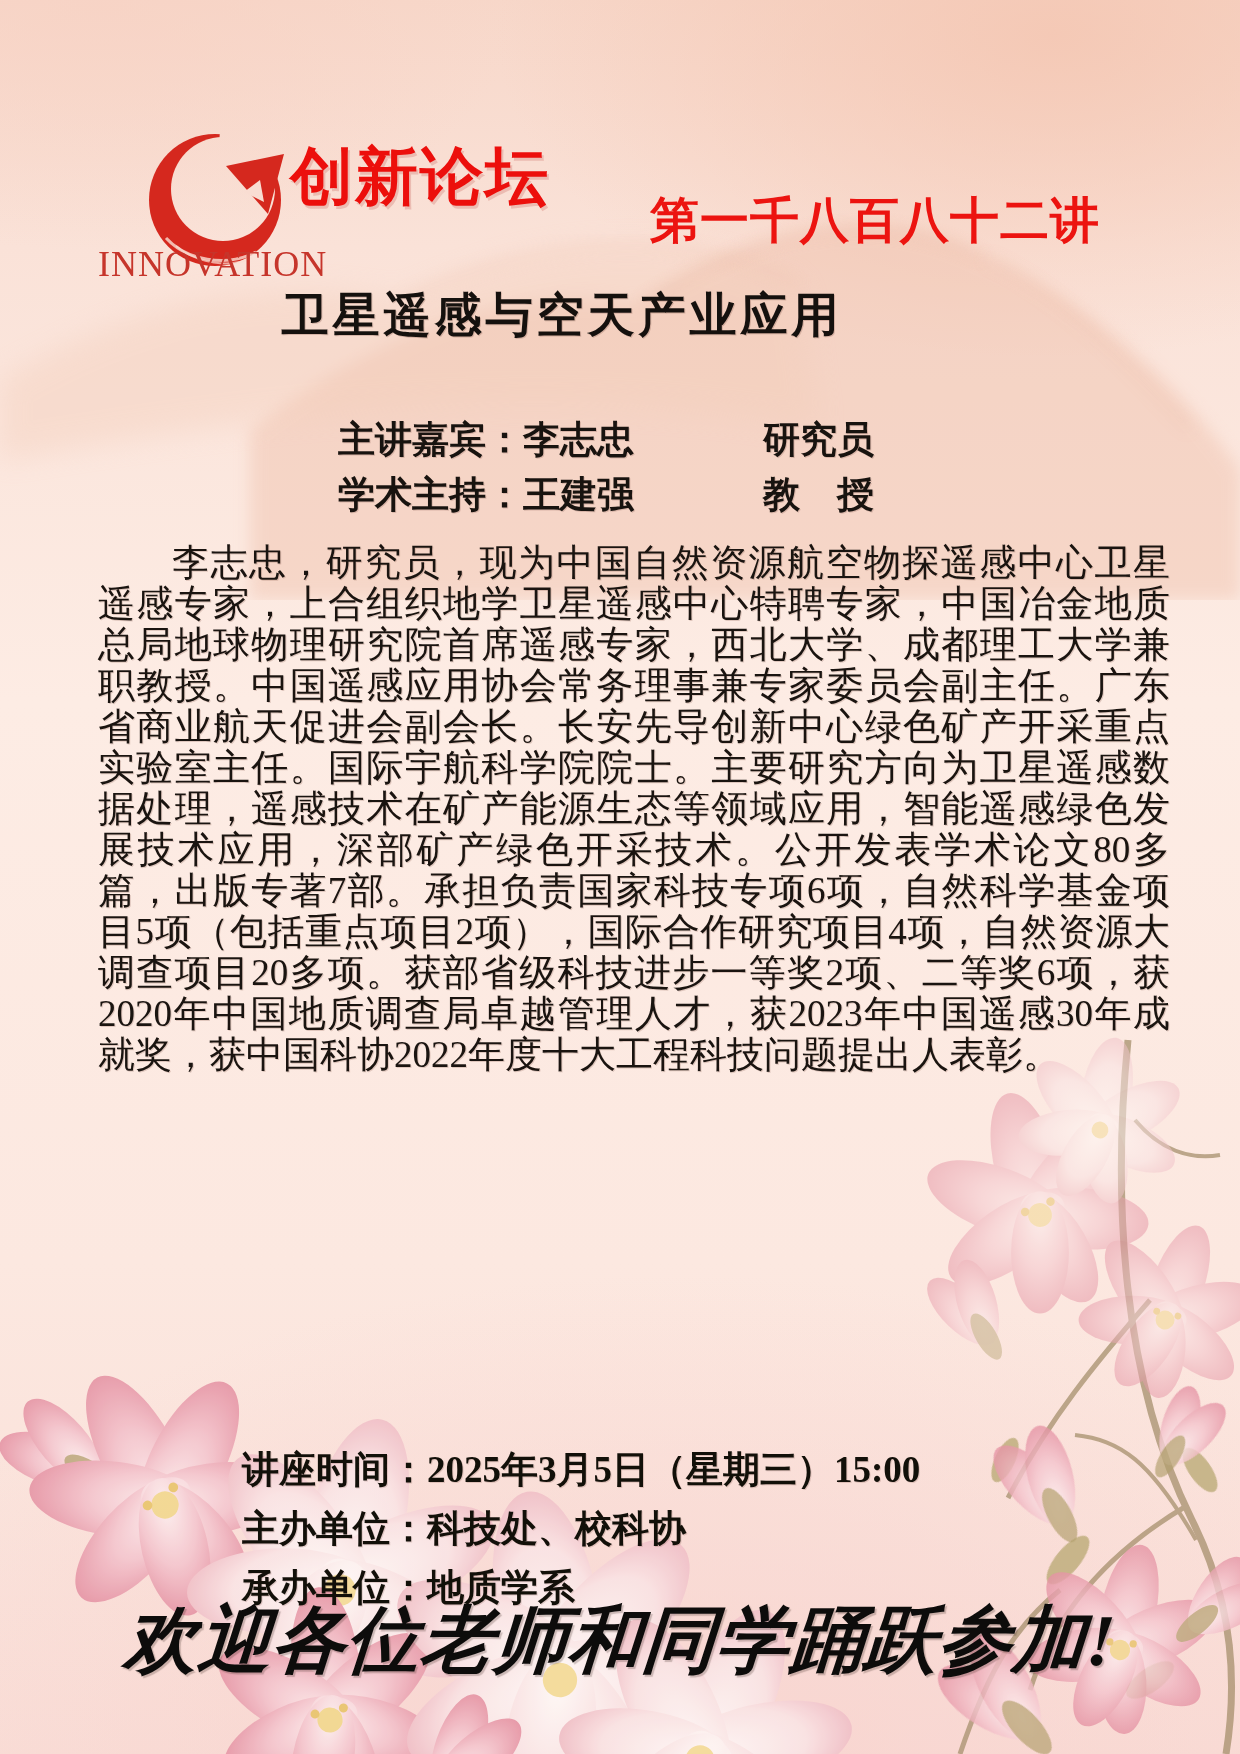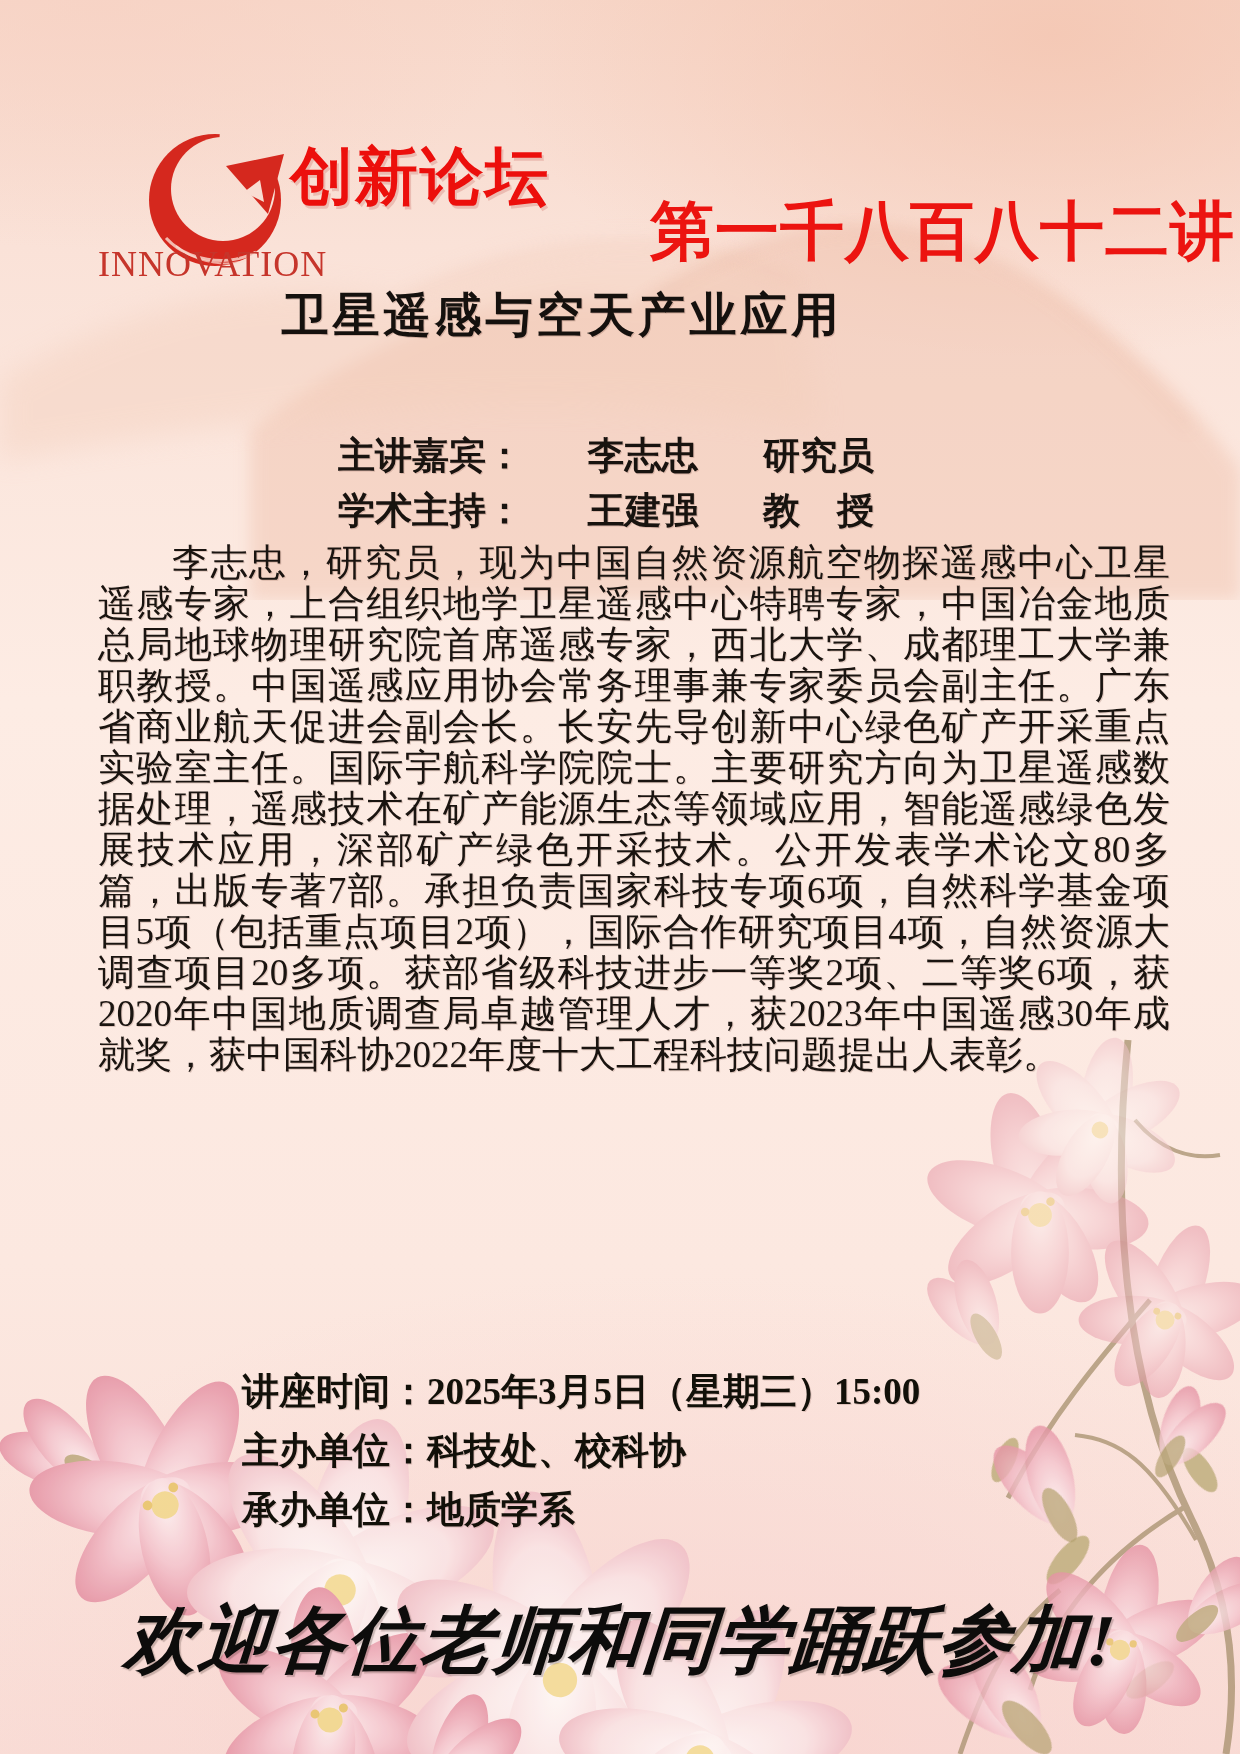--- a/index.html
+++ b/index.html
@@ -24,48 +24,48 @@
   }
   .forum-title{
     position:absolute;left:290px;top:134px;
     font-family:"Liberation Sans","DejaVu Sans",sans-serif;
     font-size:63px;font-weight:900;letter-spacing:2px;color:#ec0f0c;
     text-shadow:2px 3px 0 rgba(170,30,20,.18);
   }
   .lecture-number{
     position:absolute;left:650px;top:188px;
     font-family:"Liberation Serif",serif;
-    font-size:64px;font-weight:700;color:#ec1410;letter-spacing:1px;
+    font-size:49px;font-weight:700;color:#ec1410;letter-spacing:1px;
   }
 
   
   .lecture-title{
     position:absolute;left:0;top:284px;width:1240px;text-align:center;
     transform:translateX(-58px);
     font-size:47px;font-weight:700;letter-spacing:4px;color:#15110e;
     text-shadow:1px 1px 0 rgba(120,70,60,.25);
   }
 
   
-  .credits{position:absolute;left:338px;top:428px;text-align:center;}
+  .credits{position:absolute;left:338px;top:412px;}
   .credit-row{display:flex;align-items:baseline;font-size:37px;line-height:55px;color:#18130f;
     font-weight:600;text-shadow:1px 1px 0 rgba(120,70,60,.22);}
   .credit-name{display:inline-block;width:240px;}
 
   
   .bio{
     position:absolute;left:84px;top:528px;width:1072px;
     font-size:37px;line-height:41px;color:#1a1410;
     text-align:justify;text-indent:2em;margin:14px;
     text-shadow:1px 1px 0 rgba(125,75,60,.22);
     font-weight:500;
   }
 
   
-  .details{position:absolute;left:242px;top:1362px;}
+  .details{position:absolute;left:242px;top:1440px;}
   .detail-row{font-size:37px;line-height:59px;font-weight:700;color:#121009;
     text-shadow:1px 1px 0 rgba(120,70,60,.2);}
   .detail-label,.detail-value{display:inline;}
 
   
   .welcome{
     position:absolute;left:0;top:1592px;width:1240px;text-align:center;
     font-size:73px;font-weight:900;font-style:italic;color:#0d0c0b;
     letter-spacing:1px;transform:skewX(-4deg);
     text-shadow:2px 2px 1px rgba(60,40,30,.25);

